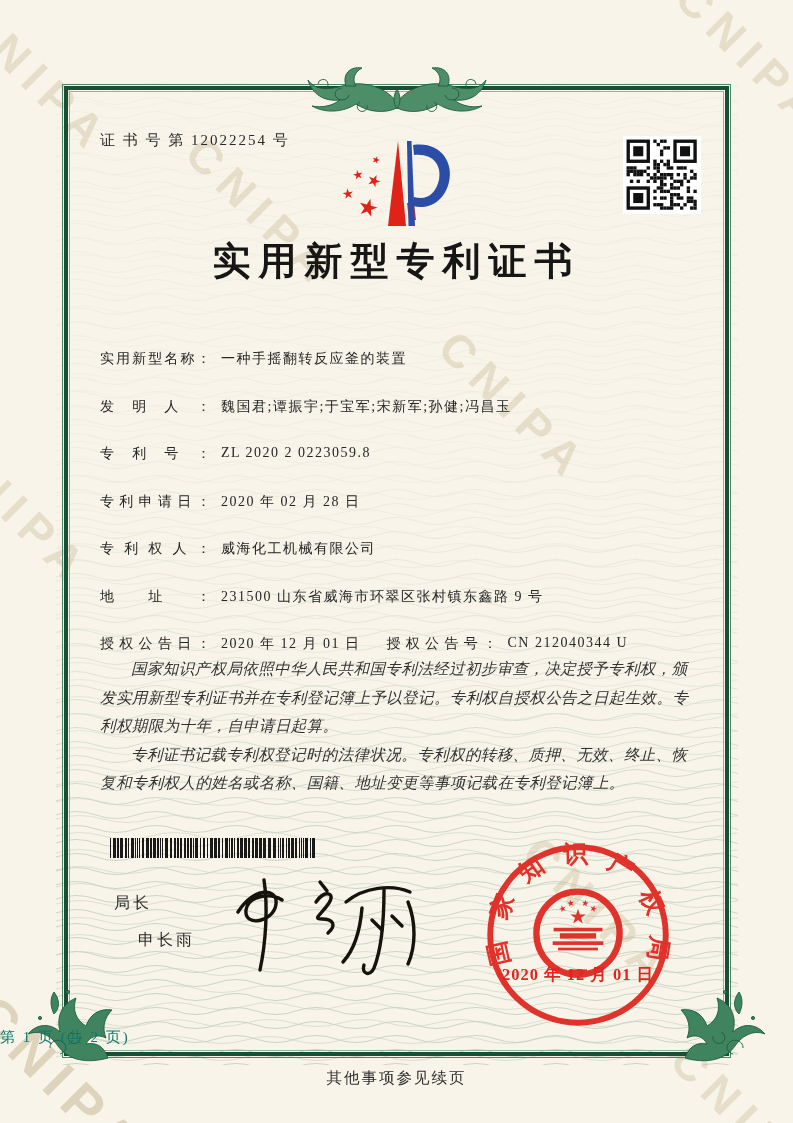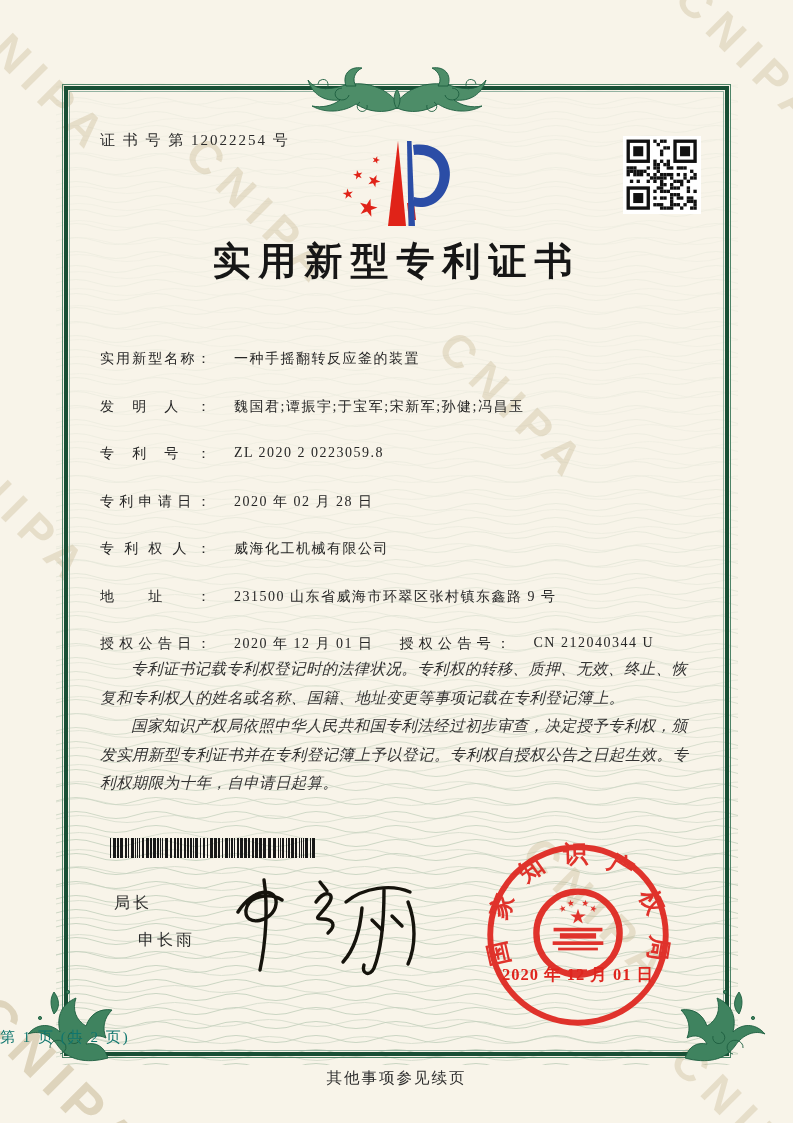--- a/index.html
+++ b/index.html
@@ -41,21 +41,21 @@
   .logo { position:absolute; left:330px; top:128px; z-index:4; }
 
   .qr { position:absolute; left:623px; top:136px; width:78px; height:78px; z-index:4; background:#fff; }
 
   .title { position:absolute; left:0; top:236px; width:100%; text-align:center; z-index:4;
            font-size:38px; font-weight:700; letter-spacing:8px; color:#161616; }
 
   .fields { position:absolute; left:100px; top:350px; width:610px; z-index:4; font-size:14px; }
   .field-row { height:47.5px; display:flex; align-items:flex-start; letter-spacing:1.5px; color:#262626; }
   .lbl { display:inline-block; width:112px; text-align:justify; text-align-last:justify; flex:0 0 112px; }
-  .val { margin-left:22px; white-space:nowrap;font-family:Liberation Serif, serif; }
+  .val { margin-left:9px; white-space:nowrap;font-family:Liberation Serif, serif; }
   .spacer { flex:0 0 26px; }
 
   .legal { position:absolute; left:100px; top:655px; width:602px; z-index:4;
            font-size:15.5px; font-style:italic; line-height:28.6px;
            letter-spacing:.4px; color:#333; }
   .legal p { text-indent:2em; }
 
   .barcode { position:absolute; left:110px; top:838px; z-index:4; }
 
   .sig-title { position:absolute; left:114px; top:893px; z-index:4;
@@ -312,22 +312,22 @@
     <div class="field-row">
       <span class="lbl">授权公告日：</span>
       <span class="val">2020 年 12 月 01 日</span>
       <span class="spacer"></span>
       <span class="lbl">授权公告号：</span>
       <span class="val">CN 212040344 U</span>
     </div>
   </div>
 
   <div class="legal">
+    <p>国家知识产权局依照中华人民共和国专利法经过初步审查，决定授予专利权，颁发实用新型专利证书并在专利登记簿上予以登记。专利权自授权公告之日起生效。专利权期限为十年，自申请日起算。</p>
     <p>专利证书记载专利权登记时的法律状况。专利权的转移、质押、无效、终止、恢复和专利权人的姓名或名称、国籍、地址变更等事项记载在专利登记簿上。</p>
-    <p>国家知识产权局依照中华人民共和国专利法经过初步审查，决定授予专利权，颁发实用新型专利证书并在专利登记簿上予以登记。专利权自授权公告之日起生效。专利权期限为十年，自申请日起算。</p>
   </div>
 
   <svg class="barcode" id="barcode-svg" width="206" height="20" viewBox="0 0 206 20">
       <rect x="0" y="0" width="1" height="20"></rect>
       <rect x="3" y="0" width="3" height="20"></rect>
       <rect x="7" y="0" width="2" height="20"></rect>
       <rect x="10" y="0" width="3" height="20"></rect>
       <rect x="15" y="0" width="2" height="20"></rect>
       <rect x="18" y="0" width="1" height="20"></rect>
       <rect x="21" y="0" width="3" height="20"></rect>

